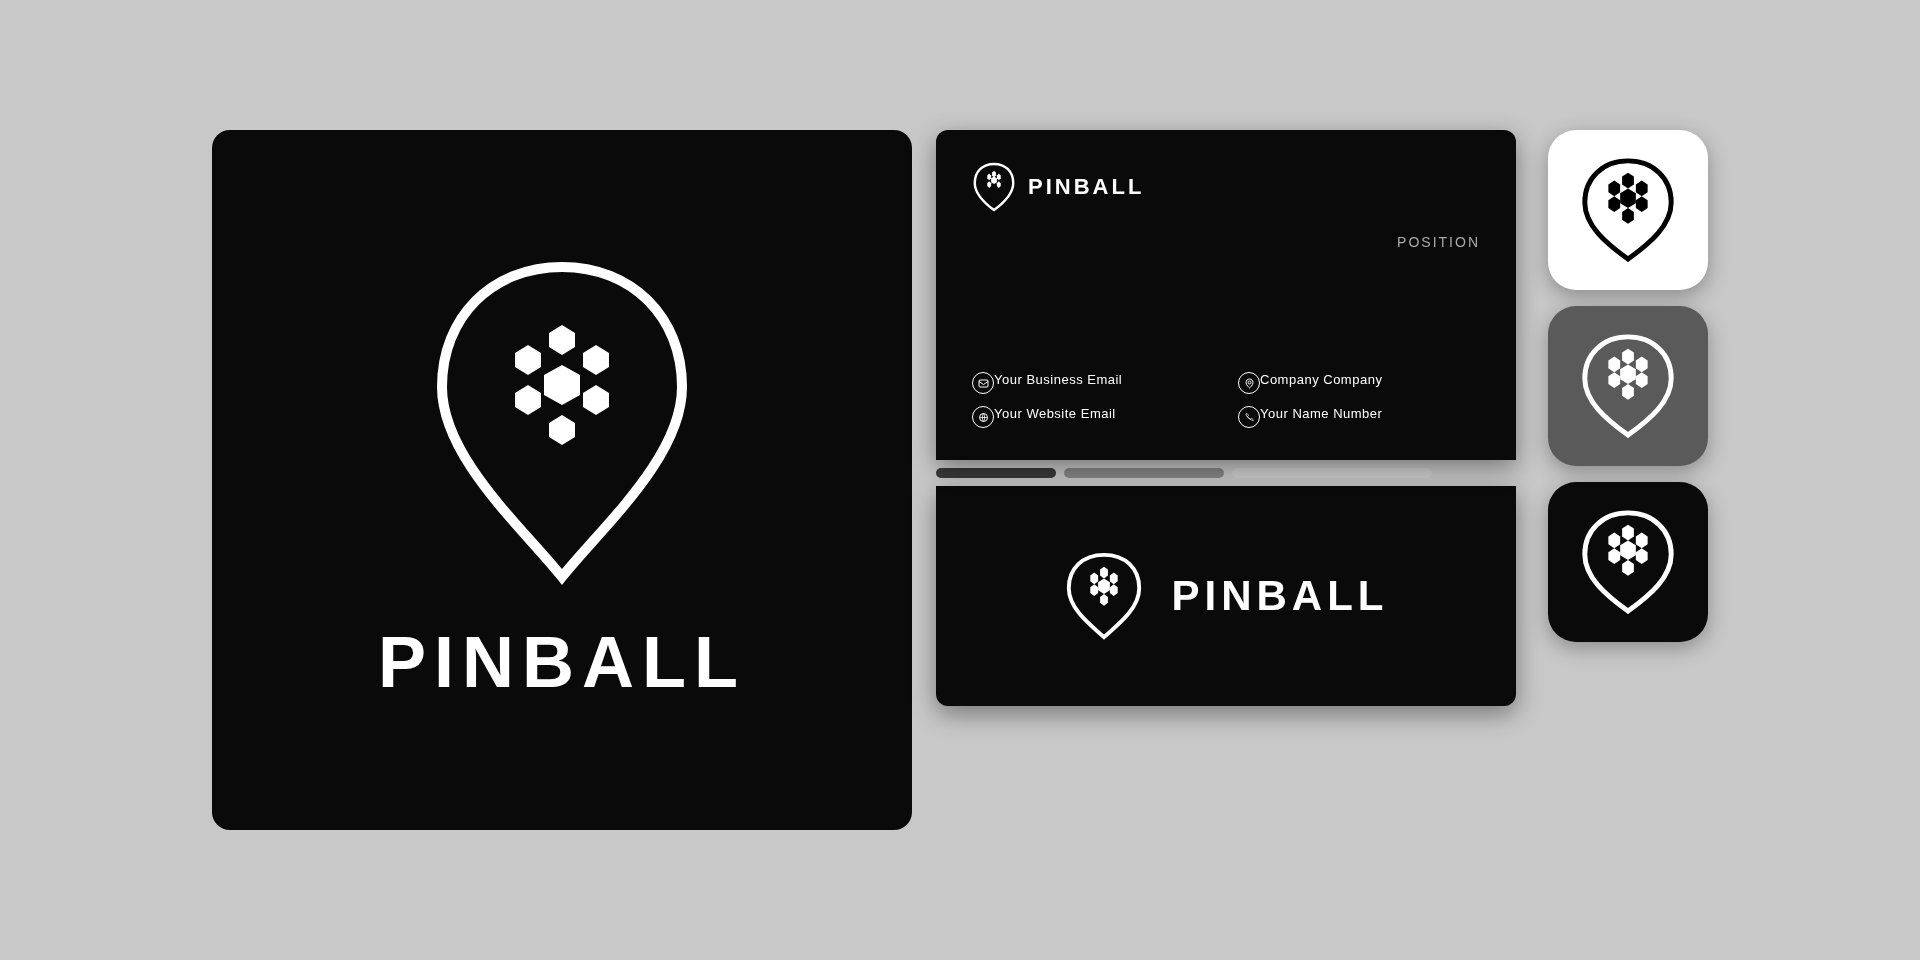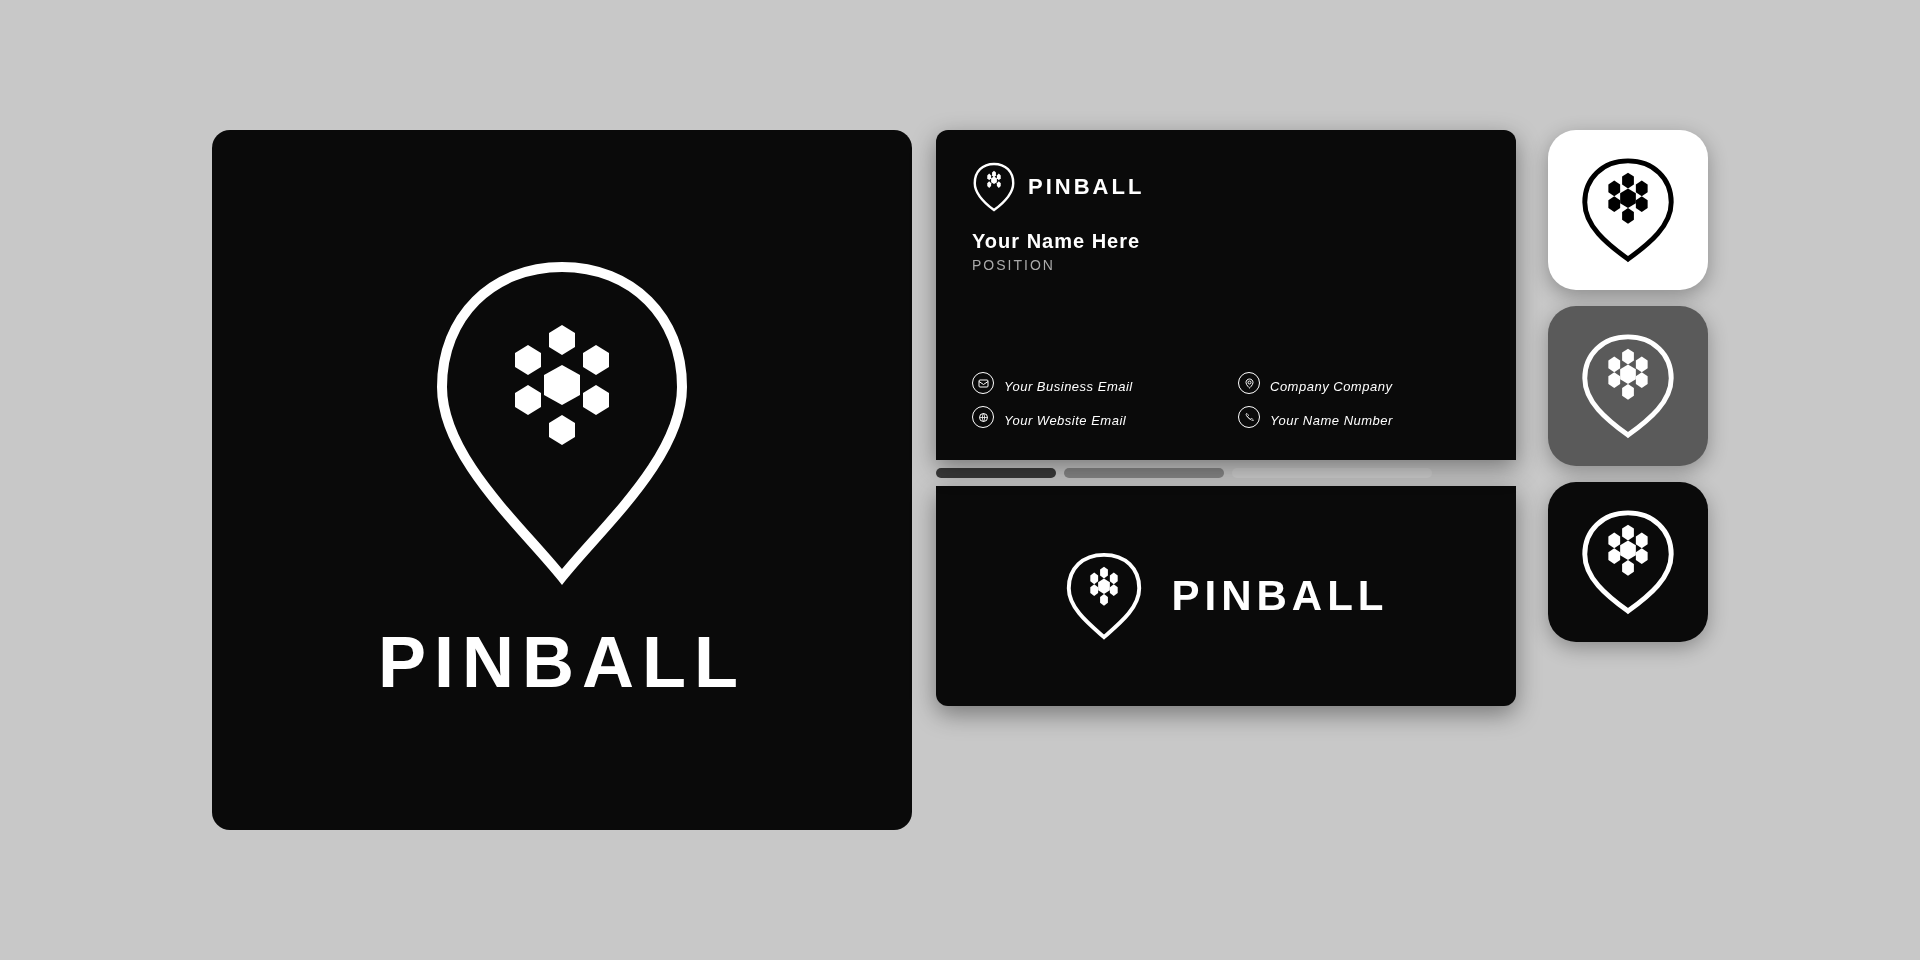--- a/index.html
+++ b/index.html
@@ -97,34 +97,33 @@
       font-size: 20px;
       font-weight: 700;
       letter-spacing: 1px;
     }
 
     .card-position {
       color: #aaaaaa;
       font-size: 14px;
       letter-spacing: 2px;
       margin-top: 4px;
+      text-align: right;
     }
 
     .card-contact-grid {
       display: grid;
       grid-template-columns: 1fr 1fr;
       gap: 12px 24px;
       margin-top: auto;
     }
 
     .contact-item {
       display: flex;
-      align-items: flex-end;
-      gap: 10px;
-      font-style: italic;
+      align-items: flex-start;
     }
 
     .contact-icon {
       width: 22px;
       height: 22px;
       border: 1.5px solid #ffffff;
       border-radius: 50%;
       display: flex;
       align-items: center;
       justify-content: center;
@@ -250,21 +249,20 @@
           <polygon points="22,9 24,11 24,14 22,16 20,14 20,11" fill="white"></polygon>
           <polygon points="27,12 29,14 29,17 27,19 25,17 25,14" fill="white"></polygon>
           <polygon points="27,20 29,22 29,25 27,27 25,25 25,22" fill="white"></polygon>
           <polygon points="17,20 19,22 19,25 17,27 15,25 15,22" fill="white"></polygon>
           <polygon points="17,12 19,14 19,17 17,19 15,17 15,14" fill="white"></polygon>
         </svg>
         <span class="card-brand-name">PINBALL</span>
       </div>
 
       <div class="card-person-info">
-        <div class="card-person-name">Your Name Here</div>
         <div class="card-position">POSITION</div>
       </div>
 
       <div class="card-contact-grid">
 
         <div class="contact-item">
           <div class="contact-icon">
             <svg viewBox="0 0 11 11" fill="white">
                 <rect x="1" y="2" width="9" height="7" rx="1" stroke="white" stroke-width="1" fill="none"></rect>
                 <path d="M1 3.5L5.5 6.5L10 3.5" stroke="white" stroke-width="1" fill="none"></path>

